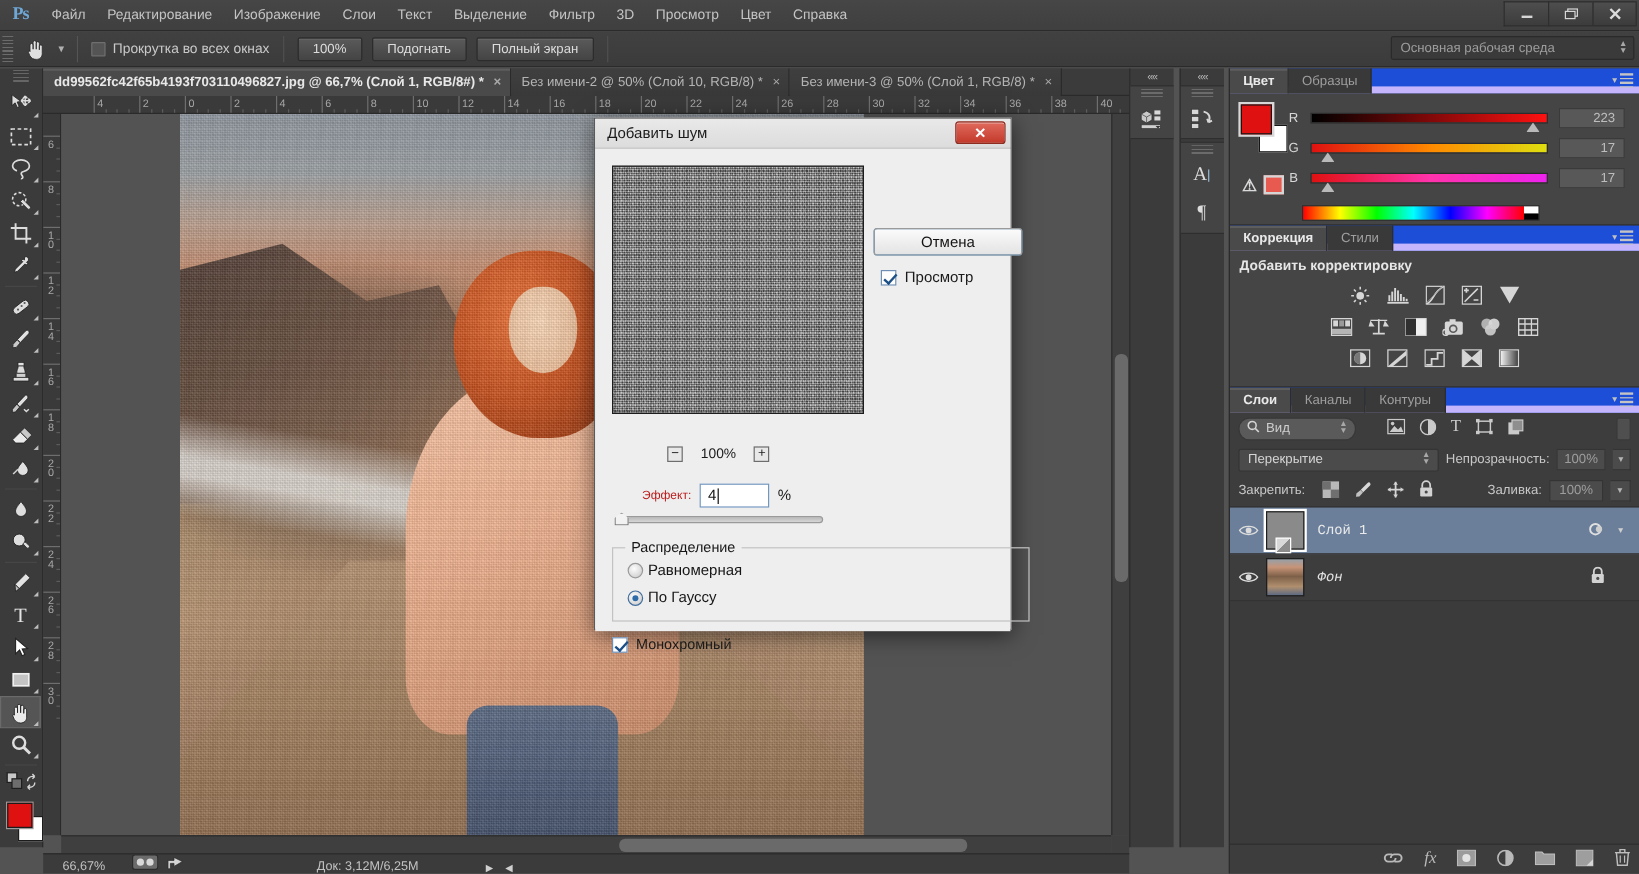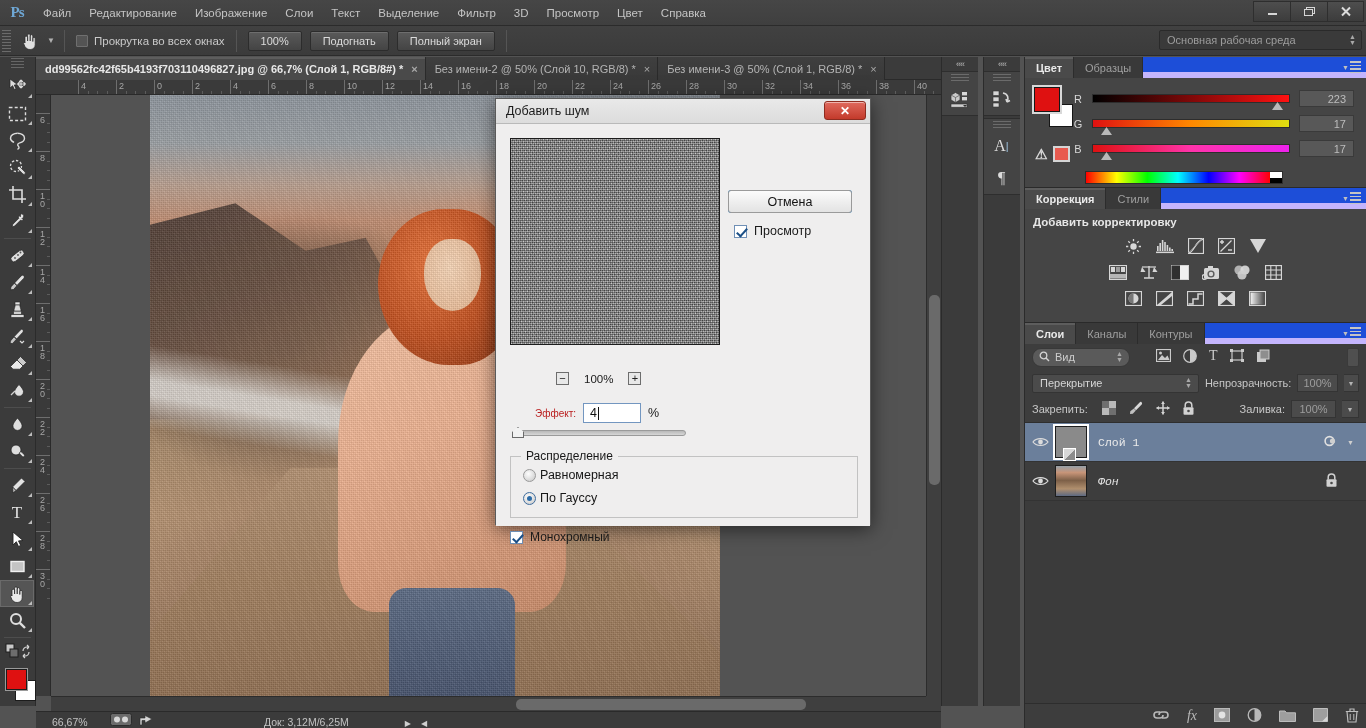--- a/index.html
+++ b/index.html
@@ -322,21 +322,21 @@
   .llock { position:absolute; right:28px; color:#d0d0d0; }
   .layers-footer {
     position:absolute; left:0; bottom:0; width:342px; height:25px;
     background:#3d3d3d; border-top:1px solid #2d2d2d;
     display:flex; align-items:center; justify-content:flex-end;
     padding-right:8px; gap:17px; color:#b9b9b9;
   }
 
   
   .dialog {
-    position:absolute; left:495px; top:98px; width:376px; height:427px;
+    position:absolute; left:495px; top:98px; width:348px; height:427px;
     background:#efeeee; border:1px solid #5a5a5a;
     box-shadow:0 4px 18px rgba(0,0,0,.55);
     color:#1a1a1a; font-size:12px;
   }
   .dlg-title {
     height:25px; background:linear-gradient(#e9e9e9,#dcdcdc);
     border-bottom:1px solid #b9b9b9;
     display:flex; align-items:center; padding-left:10px;
     font-size:12.5px; color:#1b1b1b; position:relative;
   }

